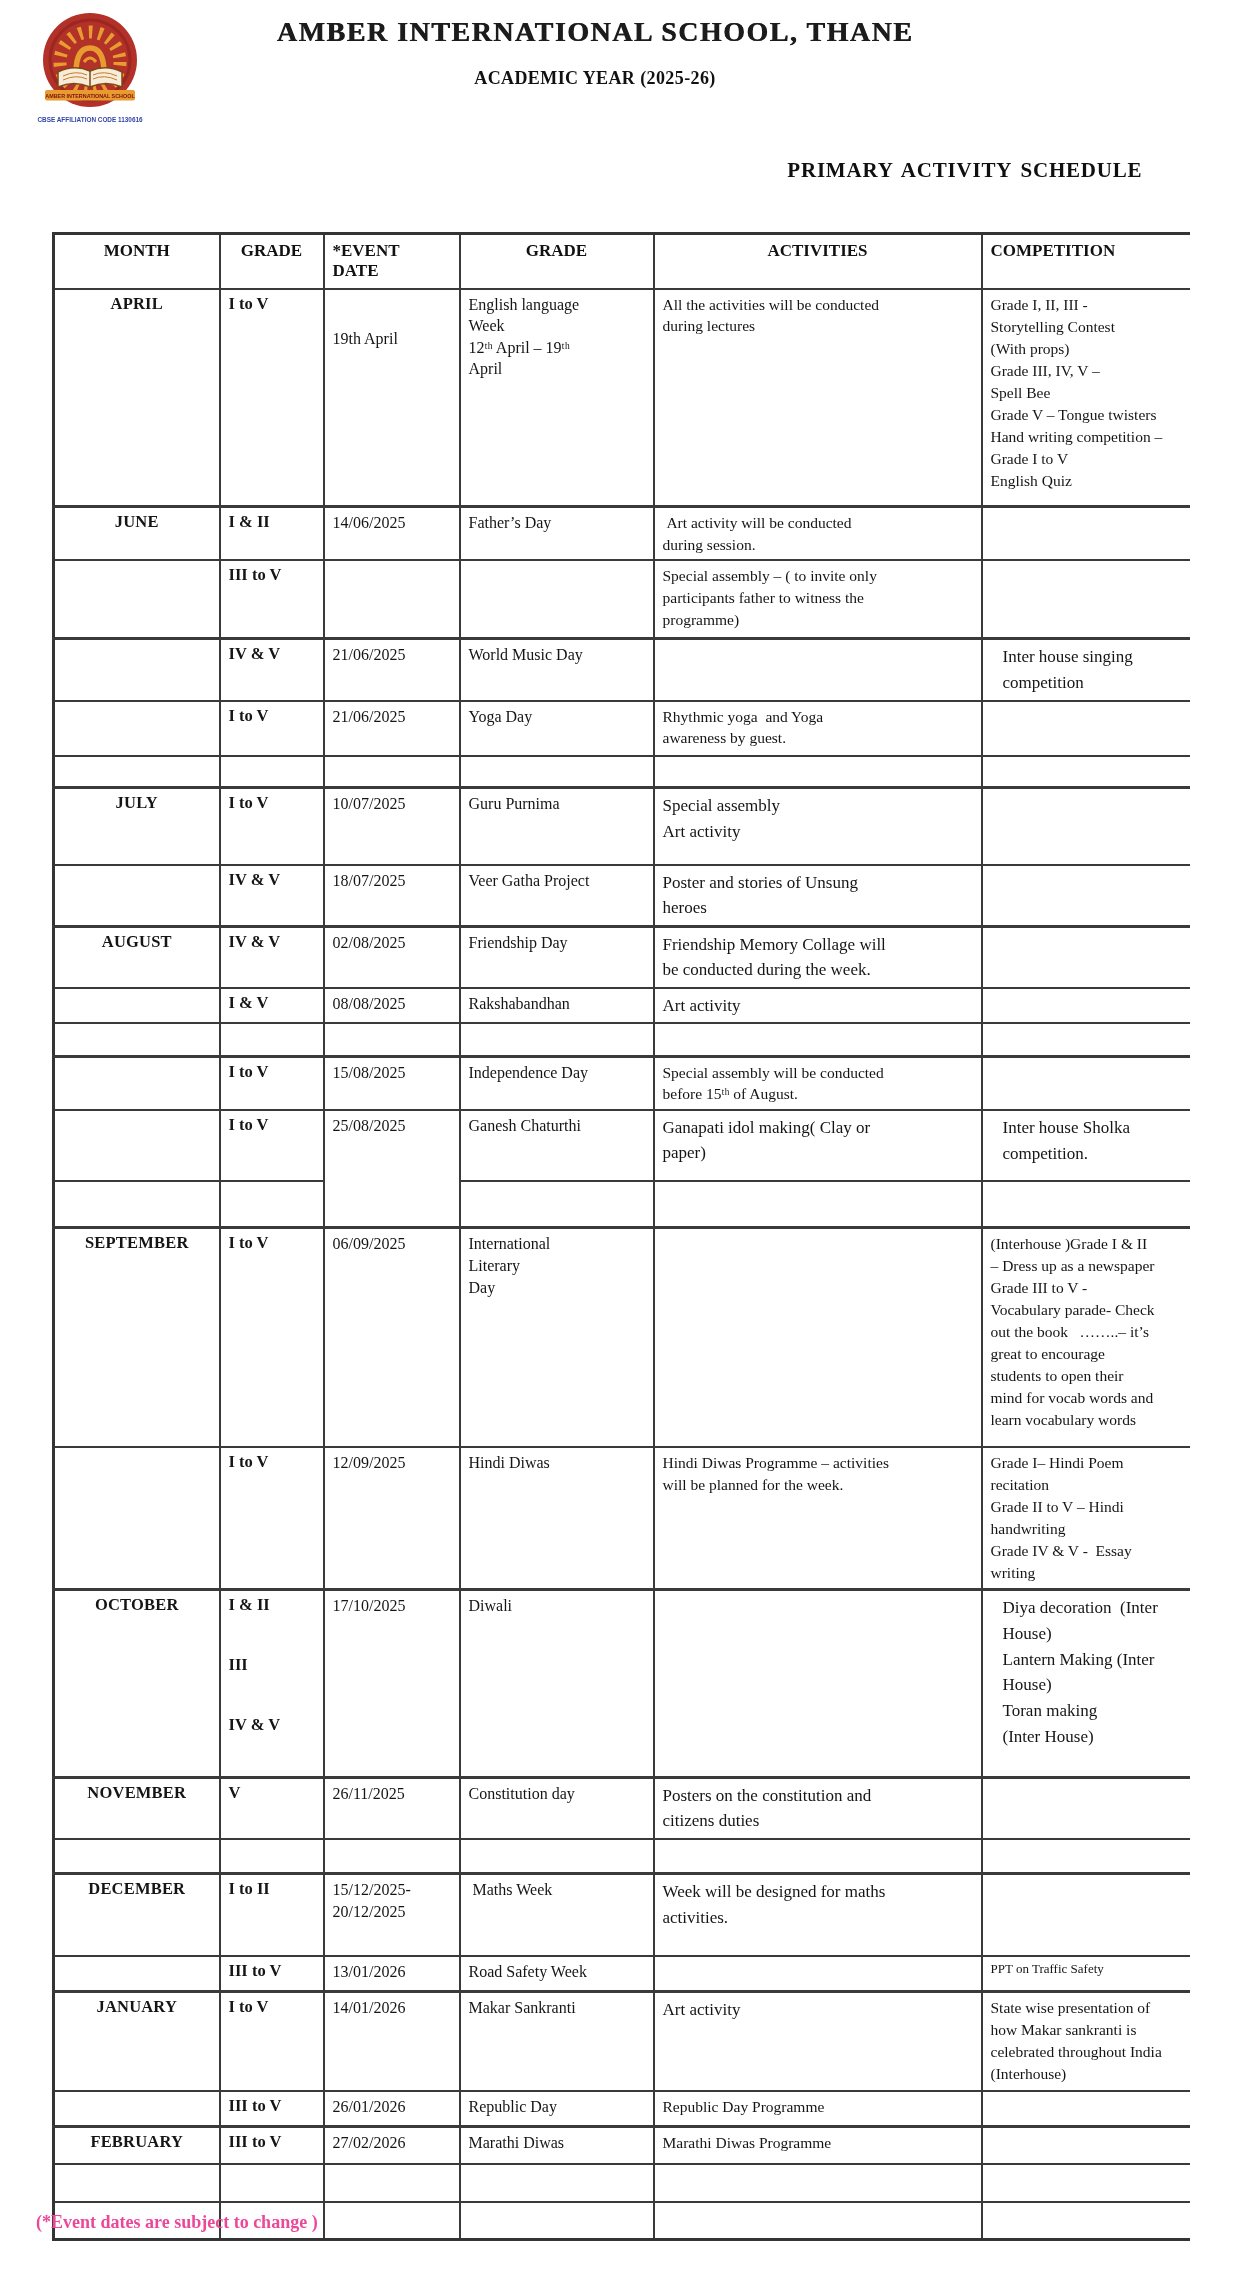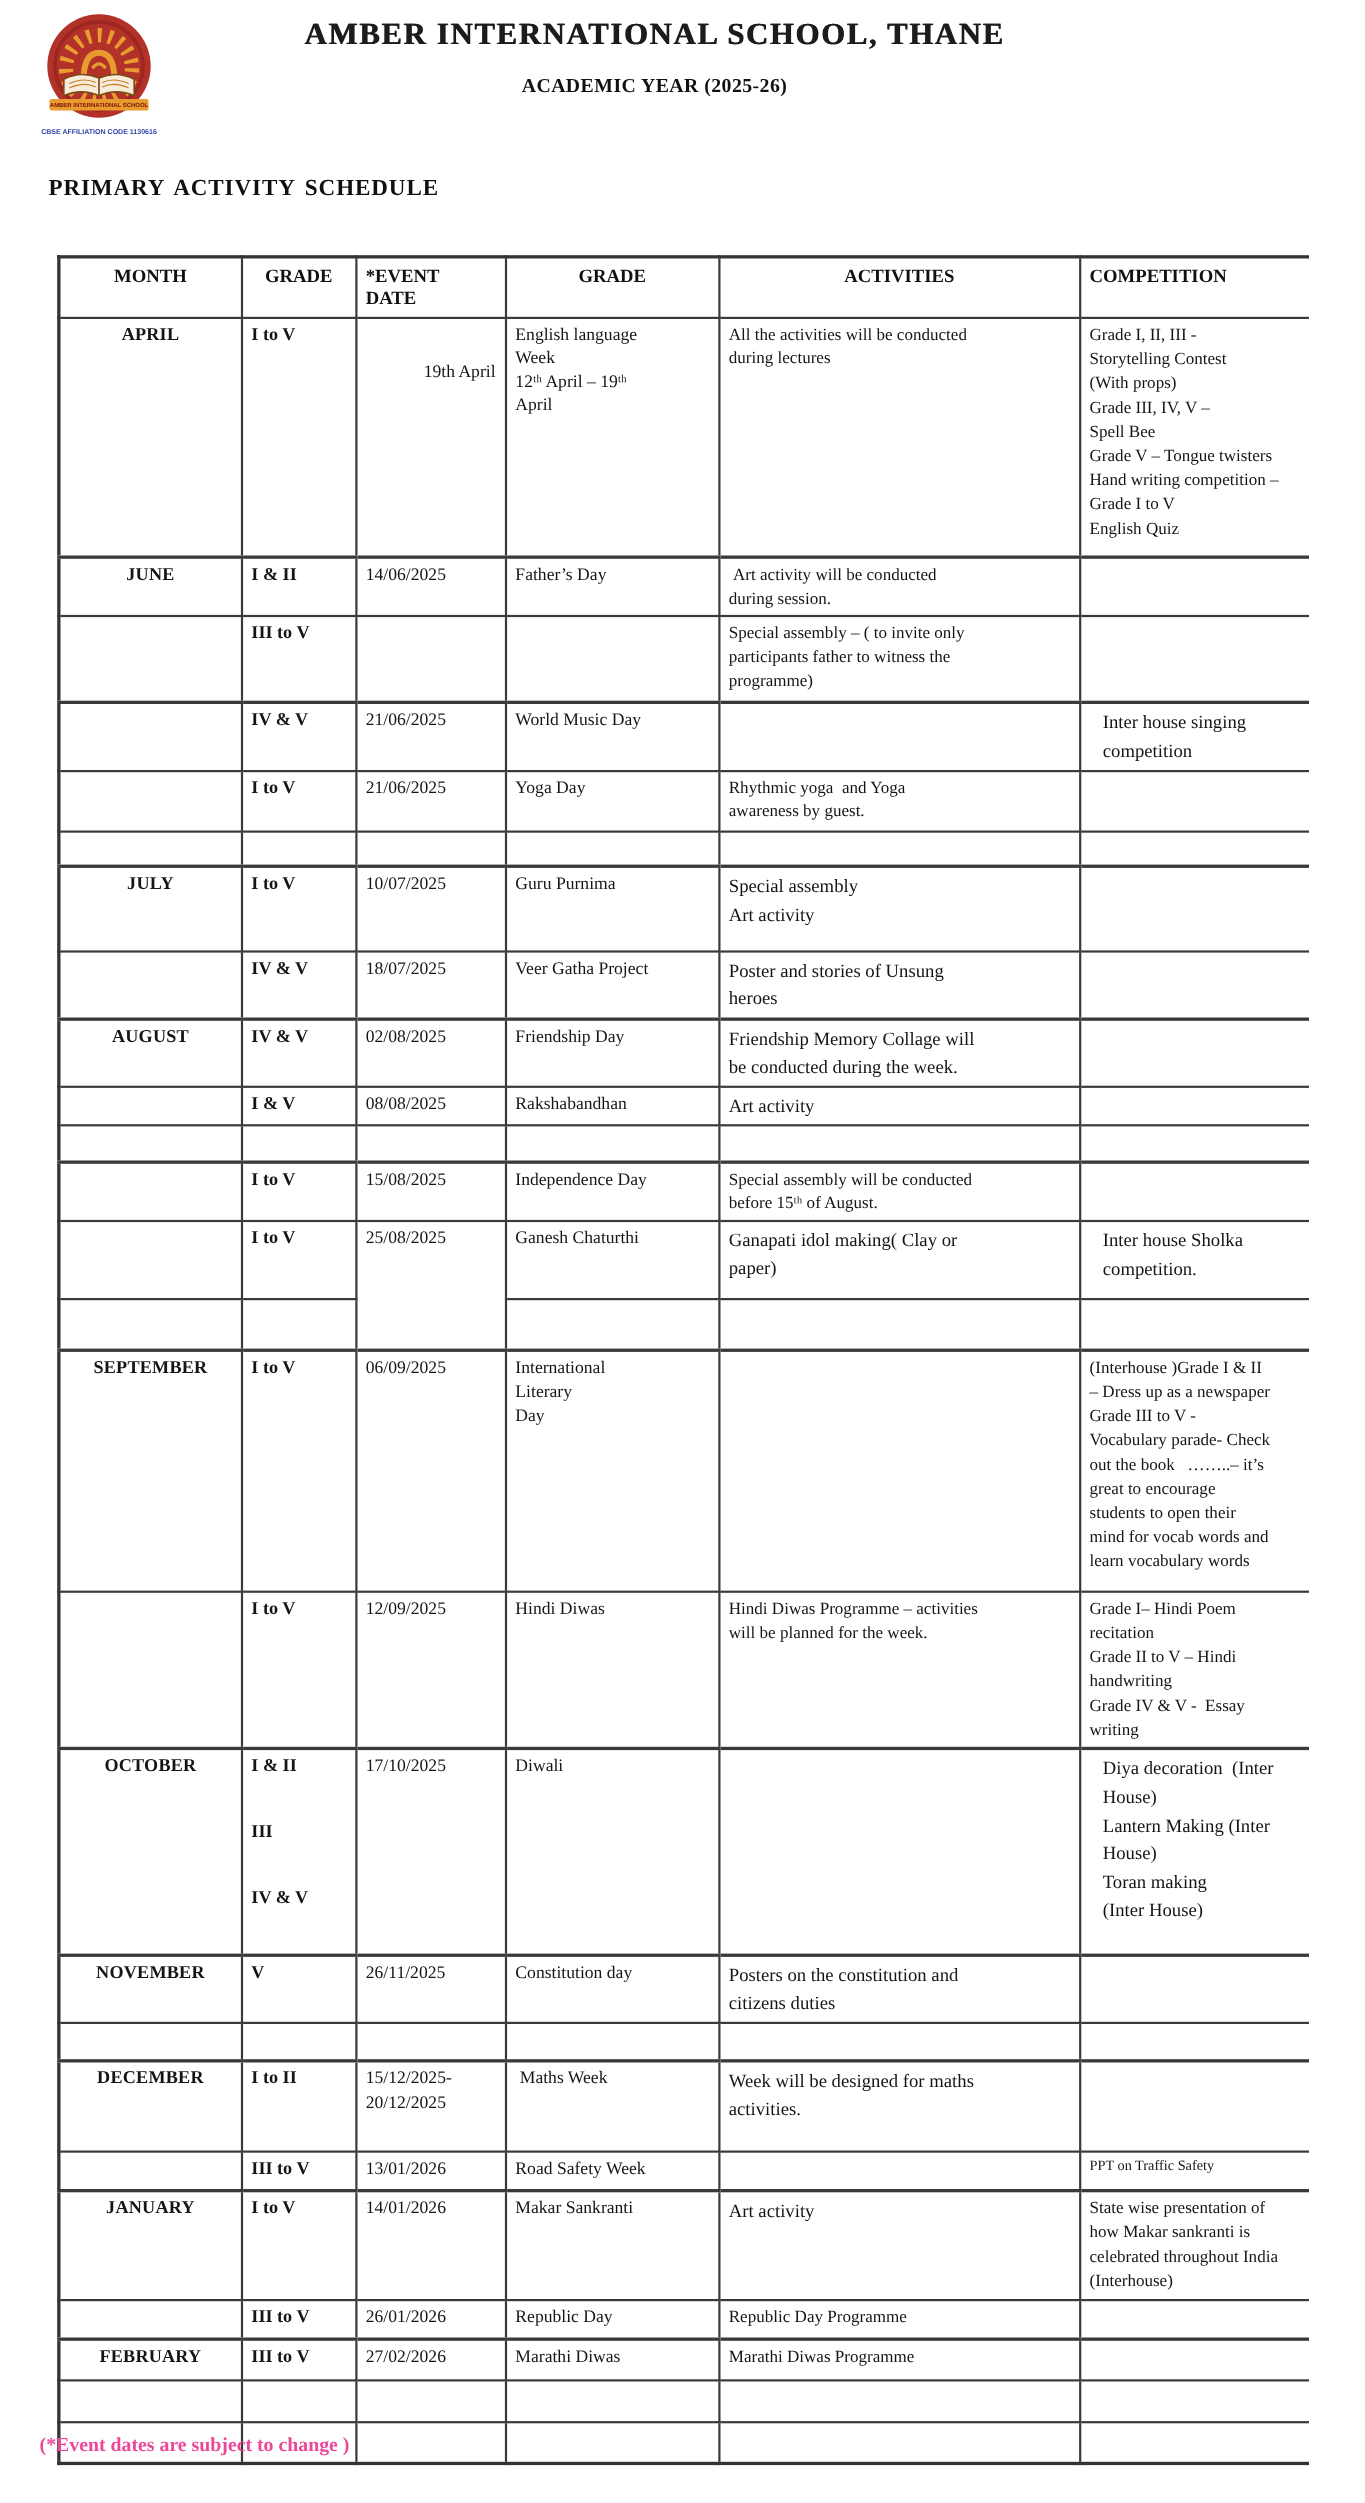--- a/index.html
+++ b/index.html
@@ -8,35 +8,35 @@
 
   
   .masthead{position:absolute;top:16px;left:0;width:100%;text-align:center;}
   .school-name{font-size:28px;font-weight:bold;letter-spacing:1.5px;color:#1c1c1c;
                font-family:"Liberation Serif","DejaVu Serif",serif;text-transform:uppercase;
                text-shadow:0.6px 0 0 #1c1c1c;}
   .academic-year{margin-top:20px;font-size:18px;font-weight:bold;letter-spacing:0.4px;color:#111;}
 
   .logo-wrap{position:absolute;top:10px;left:34px;width:112px;height:120px;}
 
-  .doc-title{position:absolute;top:158px;left:0;width:96%;text-align:left;
-             font-size:21px;font-weight:bold;letter-spacing:0.8px;word-spacing:3px;color:#101010;padding-left:44px;}
+  .doc-title{position:absolute;top:158px;left:0;width:96%;text-align:right;
+             font-size:21px;font-weight:bold;letter-spacing:0.8px;word-spacing:3px;color:#101010;}
 
   
   table.schedule{position:absolute;top:232px;left:52px;width:1157px;border-collapse:collapse;
                  table-layout:fixed;border:3px solid #343434;}
   .schedule th,.schedule td{border:2px solid #3a3a3a;vertical-align:top;padding:4px 8px;
                  white-space:pre-wrap;overflow:hidden;}
   .schedule tr.sec td{border-top-width:3px;}
   .schedule th{font-size:17px;font-weight:bold;padding-top:6px;color:#111;}
   th.tl{text-align:left;} th.tc{text-align:center;}
   .c-month{font-weight:bold;text-align:center;font-size:16.5px;letter-spacing:0.2px;}
   .c-grade{font-weight:bold;font-size:16.5px;}
   .c-date{font-size:16px;line-height:1.35;}
-  .c-date.pad{padding-top:38px;text-align:right;}
+  .c-date.pad{padding-top:38px;}
   .c-days{font-size:16px;line-height:1.35;}
   .c-act{font-size:15.5px;line-height:1.4;}
   .c-act.big{font-size:17px;line-height:1.5;}
   .c-comp{font-size:15.5px;line-height:1.42;}
   .c-comp.big{font-size:17px;line-height:1.52;padding-left:20px;}
   .c-comp.small{font-size:13px;line-height:1.3;}
 
   .footer-note{position:absolute;top:2212px;left:36px;font-size:18px;font-weight:bold;color:#ec4899;}
 </style>
 </head>

